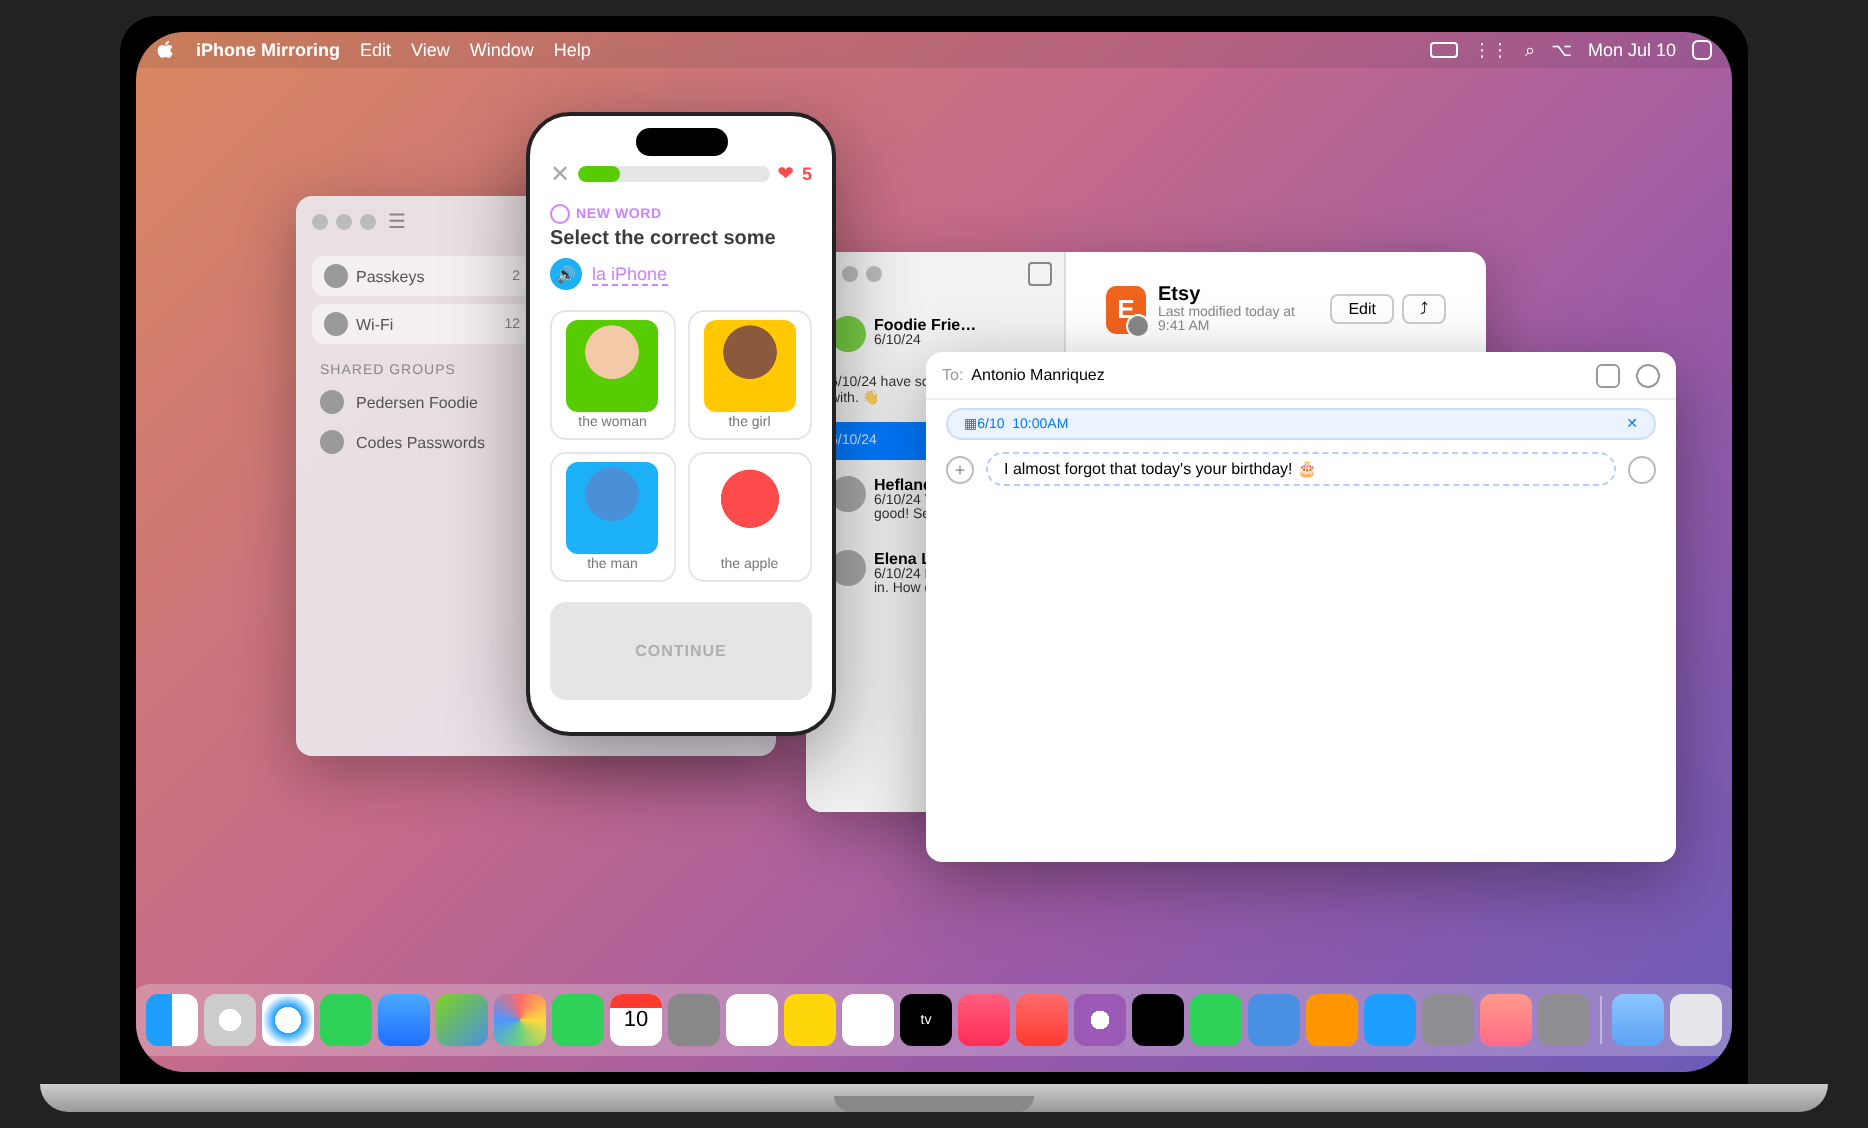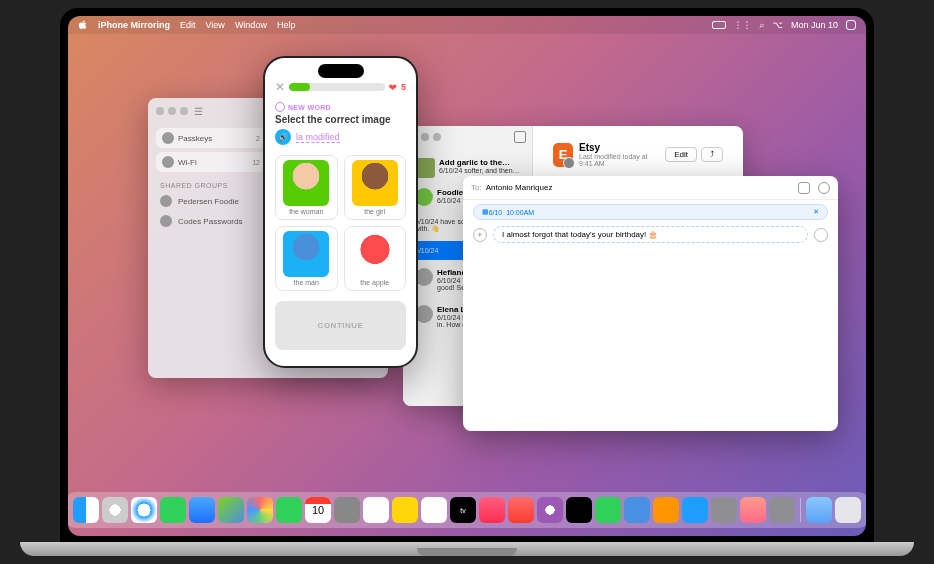--- a/index.html
+++ b/index.html
@@ -3,21 +3,21 @@
 <meta charset="utf-8">
 <style>
 *{margin:0;padding:0;box-sizing:border-box;font-family:-apple-system,BlinkMacSystemFont,sans-serif;}
 body{width:934px;height:564px;background:#222;position:relative;overflow:hidden;}
 
 
 .mac-frame{position:absolute;left:60px;right:60px;top:8px;bottom:20px;background:#000;border-radius:18px 18px 0 0;padding:8px;}
 .mac-base{position:absolute;bottom:8px;left:20px;right:20px;height:14px;background:linear-gradient(#ccc,#999);border-radius:0 0 18px 18px;}
 .mac-notch{position:absolute;left:50%;bottom:8px;transform:translateX(-50%);width:100px;height:8px;background:#888;border-radius:0 0 10px 10px;}
 
-.screen{position:relative;width:100%;height:100%;background:linear-gradient(135deg,#d98860 0%,#c56a8a 40%,#9a5aa8 70%,#6b5bb8 100%);border-radius:12px;overflow:hidden;}
+.screen{position:relative;width:100%;height:100%;background:linear-gradient(135deg,#d98860 0%,#c56a8a 40%,#9a5aa8 70%,#6b5bb8 100%);border-radius:24px;overflow:hidden;}
 
 
 .menubar{position:absolute;top:0;left:0;right:0;height:18px;display:flex;align-items:center;padding:0 10px;color:#fff;font-size:9px;background:rgba(0,0,0,0.08);}
 .menubar .left{display:flex;gap:10px;align-items:center;}
 .menubar .right{margin-left:auto;display:flex;gap:8px;align-items:center;}
 .apple-logo{width:10px;height:10px;fill:#fff;}
 .status-icon{width:10px;height:10px;display:inline-block;border:1px solid #fff;border-radius:2px;}
 
 
 .passwords{position:absolute;left:80px;top:82px;width:240px;height:280px;background:rgba(235,235,240,0.9);border-radius:8px;backdrop-filter:blur(10px);box-shadow:0 8px 30px rgba(0,0,0,0.3);overflow:hidden;}
@@ -148,21 +148,21 @@
     <span>Edit</span>
     <span>View</span>
     <span>Window</span>
     <span>Help</span>
   </div>
   <div class="right">
     <span class="status-icon" style="border-radius:2px;width:14px;height:8px"></span>
     <span>⋮⋮</span>
     <span>⌕</span>
     <span>⌥</span>
-    <span>Mon Jun 10</span>
+    <span>Mon Jul 10</span>
     <span class="status-icon" style="border-radius:3px"></span>
   </div>
 </div>
 
 <div class="passwords">
   <div class="pw-toolbar">
     <div class="traffic">
             <span></span>
             <span></span>
             <span></span>
@@ -206,25 +206,20 @@
   <div class="notes-side">
     <div class="msg-side-hdr">
             <div class="traffic">
               <span></span>
               <span></span>
               <span></span>
             </div>
             <span class="compose-icon"></span>
           </div>
     <div class="notes-list">
-      <div class="notes-item">
-              <div class="notes-item-img"></div>
-              <div class="ni-title">Add garlic to the…</div>
-              <div class="ni-date">6/10/24   softer, and then…</div>
-            </div>
       <div class="notes-item">
               <div class="conv-av" style="background:#7c4"></div>
               <div class="ni-title">Foodie Frie…</div>
               <div class="ni-date">6/10/24</div>
             </div>
       <div class="notes-item">
               <div class="ni-date">6/10/24   have some things I   ulp with. 👋</div>
             </div>
       <div class="notes-item sel">
               <div class="ni-date">6/10/24</div>
@@ -284,24 +279,24 @@
   <div class="iphone-notch"></div>
   <div class="duo-top">
     <span class="duo-x">✕</span>
     <div class="duo-prog">
             <div class="duo-prog-fill"></div>
           </div>
     <span class="duo-heart">❤</span>
     <span class="duo-heart-n">5</span>
   </div>
   <div class="duo-badge">NEW WORD</div>
-  <div class="duo-prompt">Select the correct image</div>
+  <div class="duo-prompt">Select the correct some</div>
   <div class="duo-word">
     <div class="duo-speaker">🔊</div>
-    <span class="duo-word-txt">la modified</span>
+    <span class="duo-word-txt">la iPhone</span>
   </div>
   <div class="duo-grid">
     <div class="duo-card">
             <div class="duo-avatar av1"></div>
             <span class="duo-label">the woman</span>
           </div>
     <div class="duo-card">
             <div class="duo-avatar av2"></div>
             <span class="duo-label">the girl</span>
           </div>

